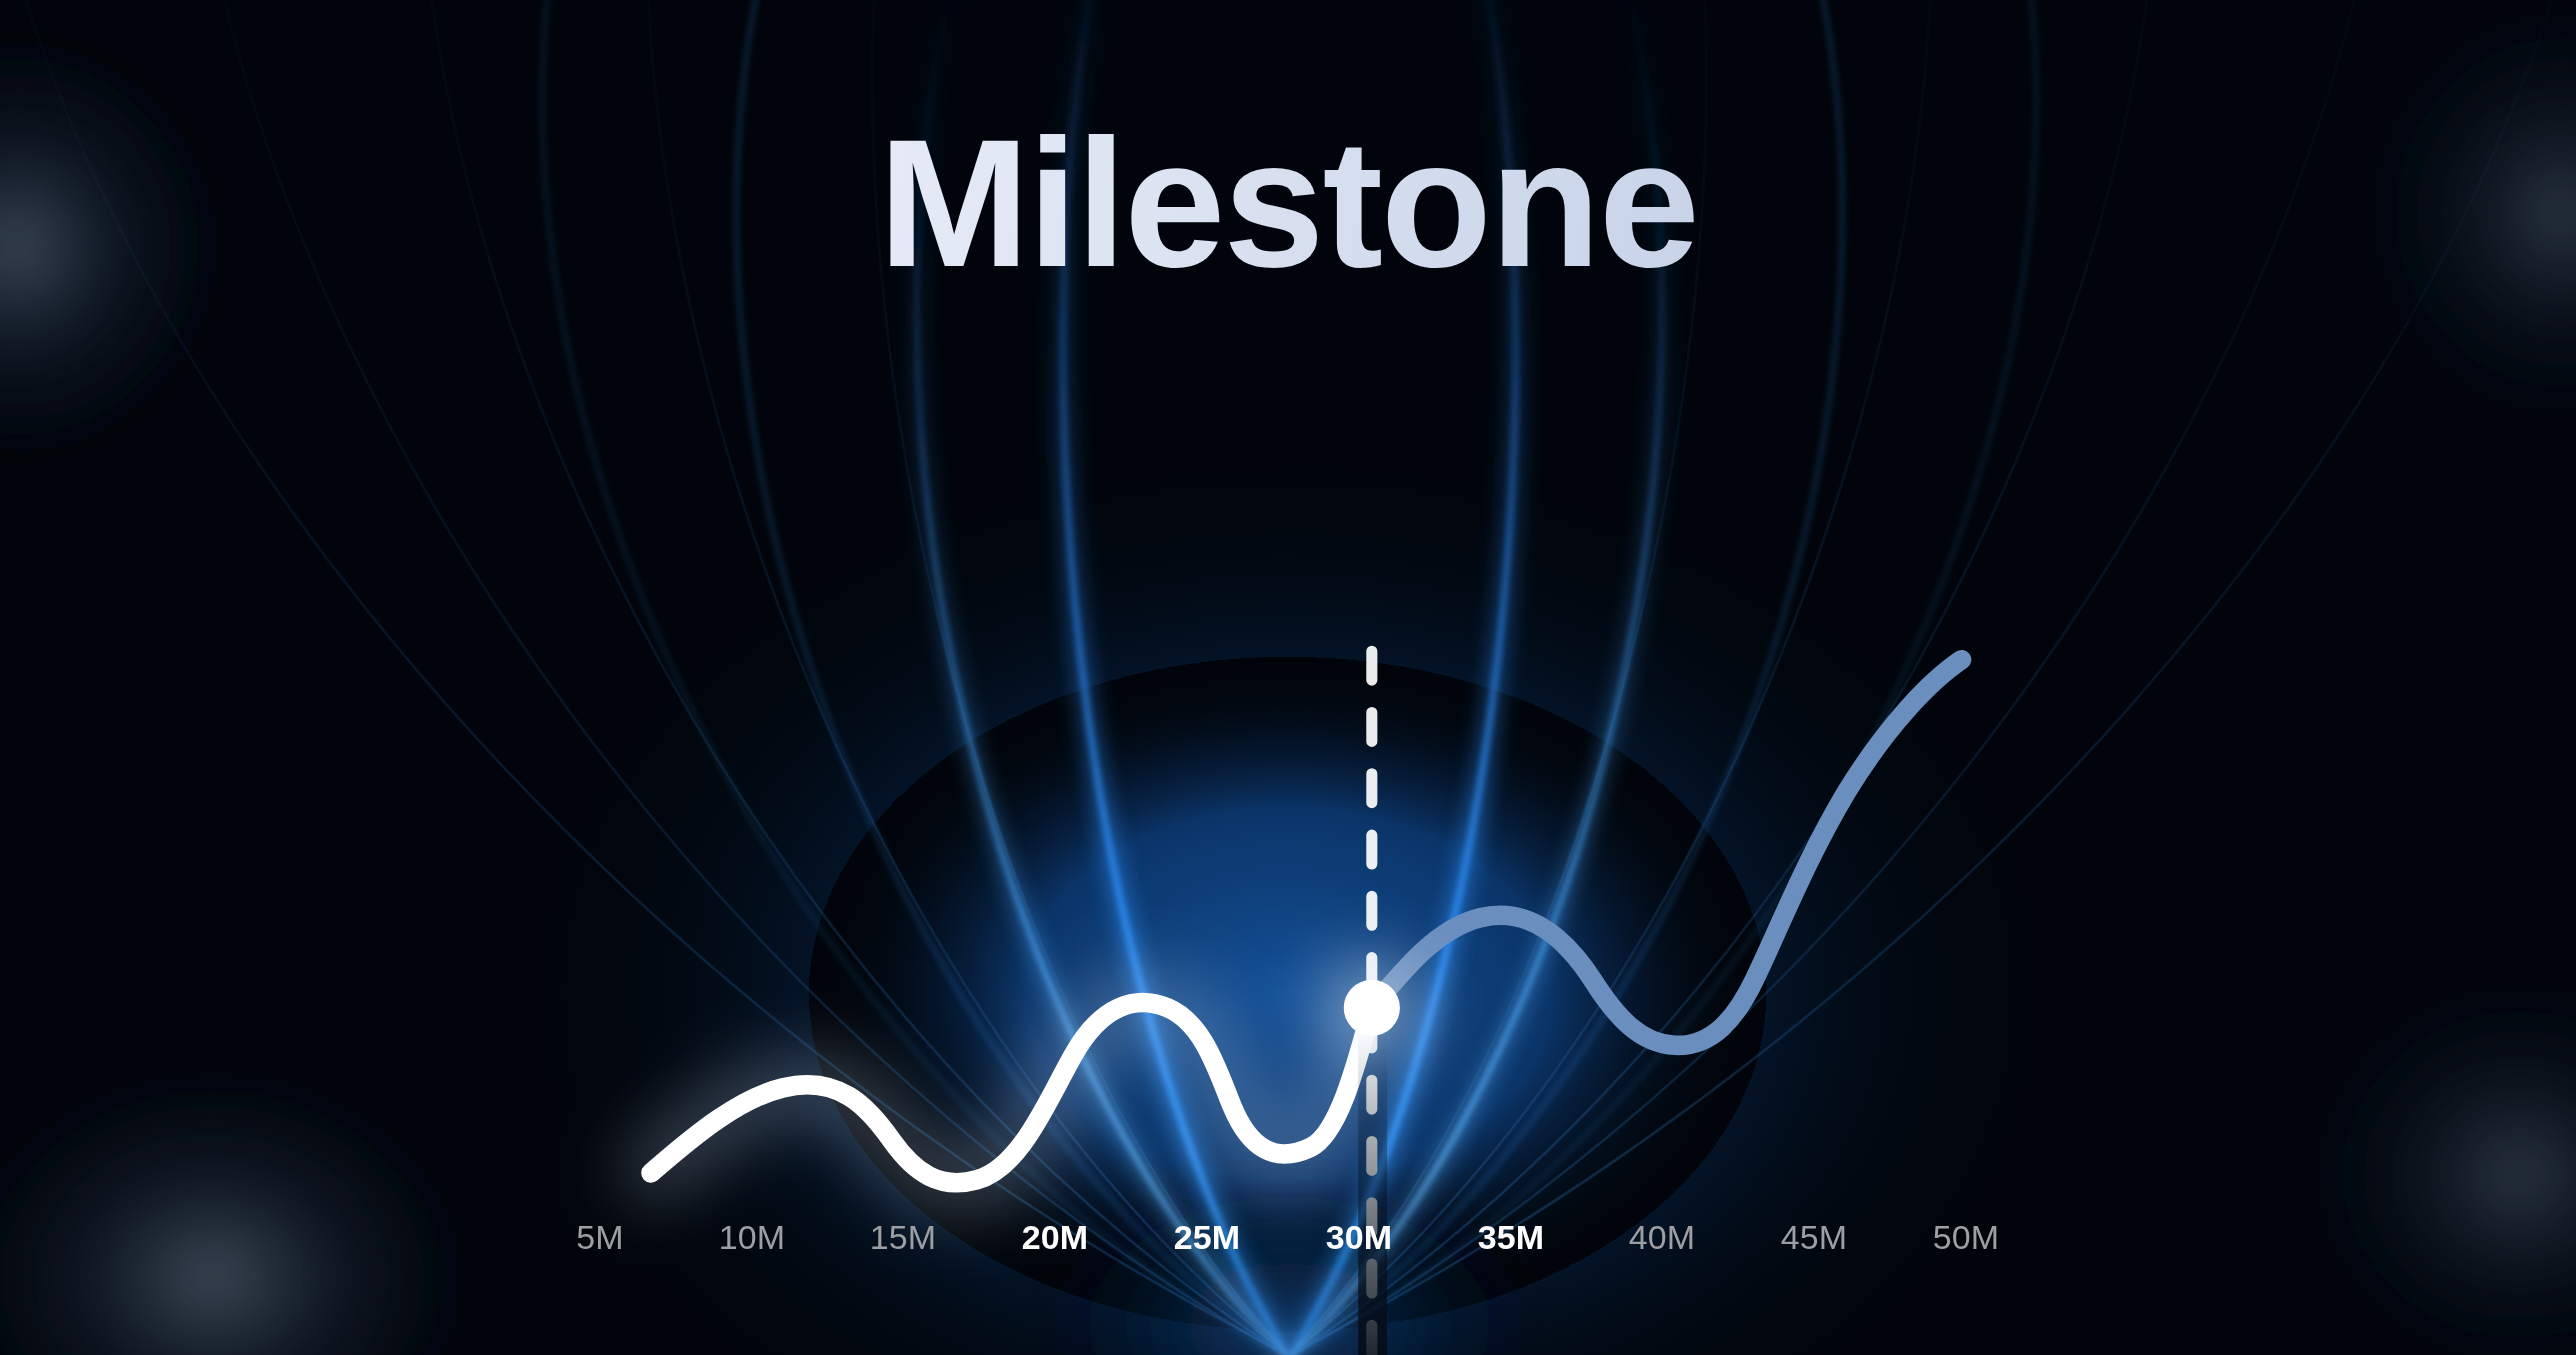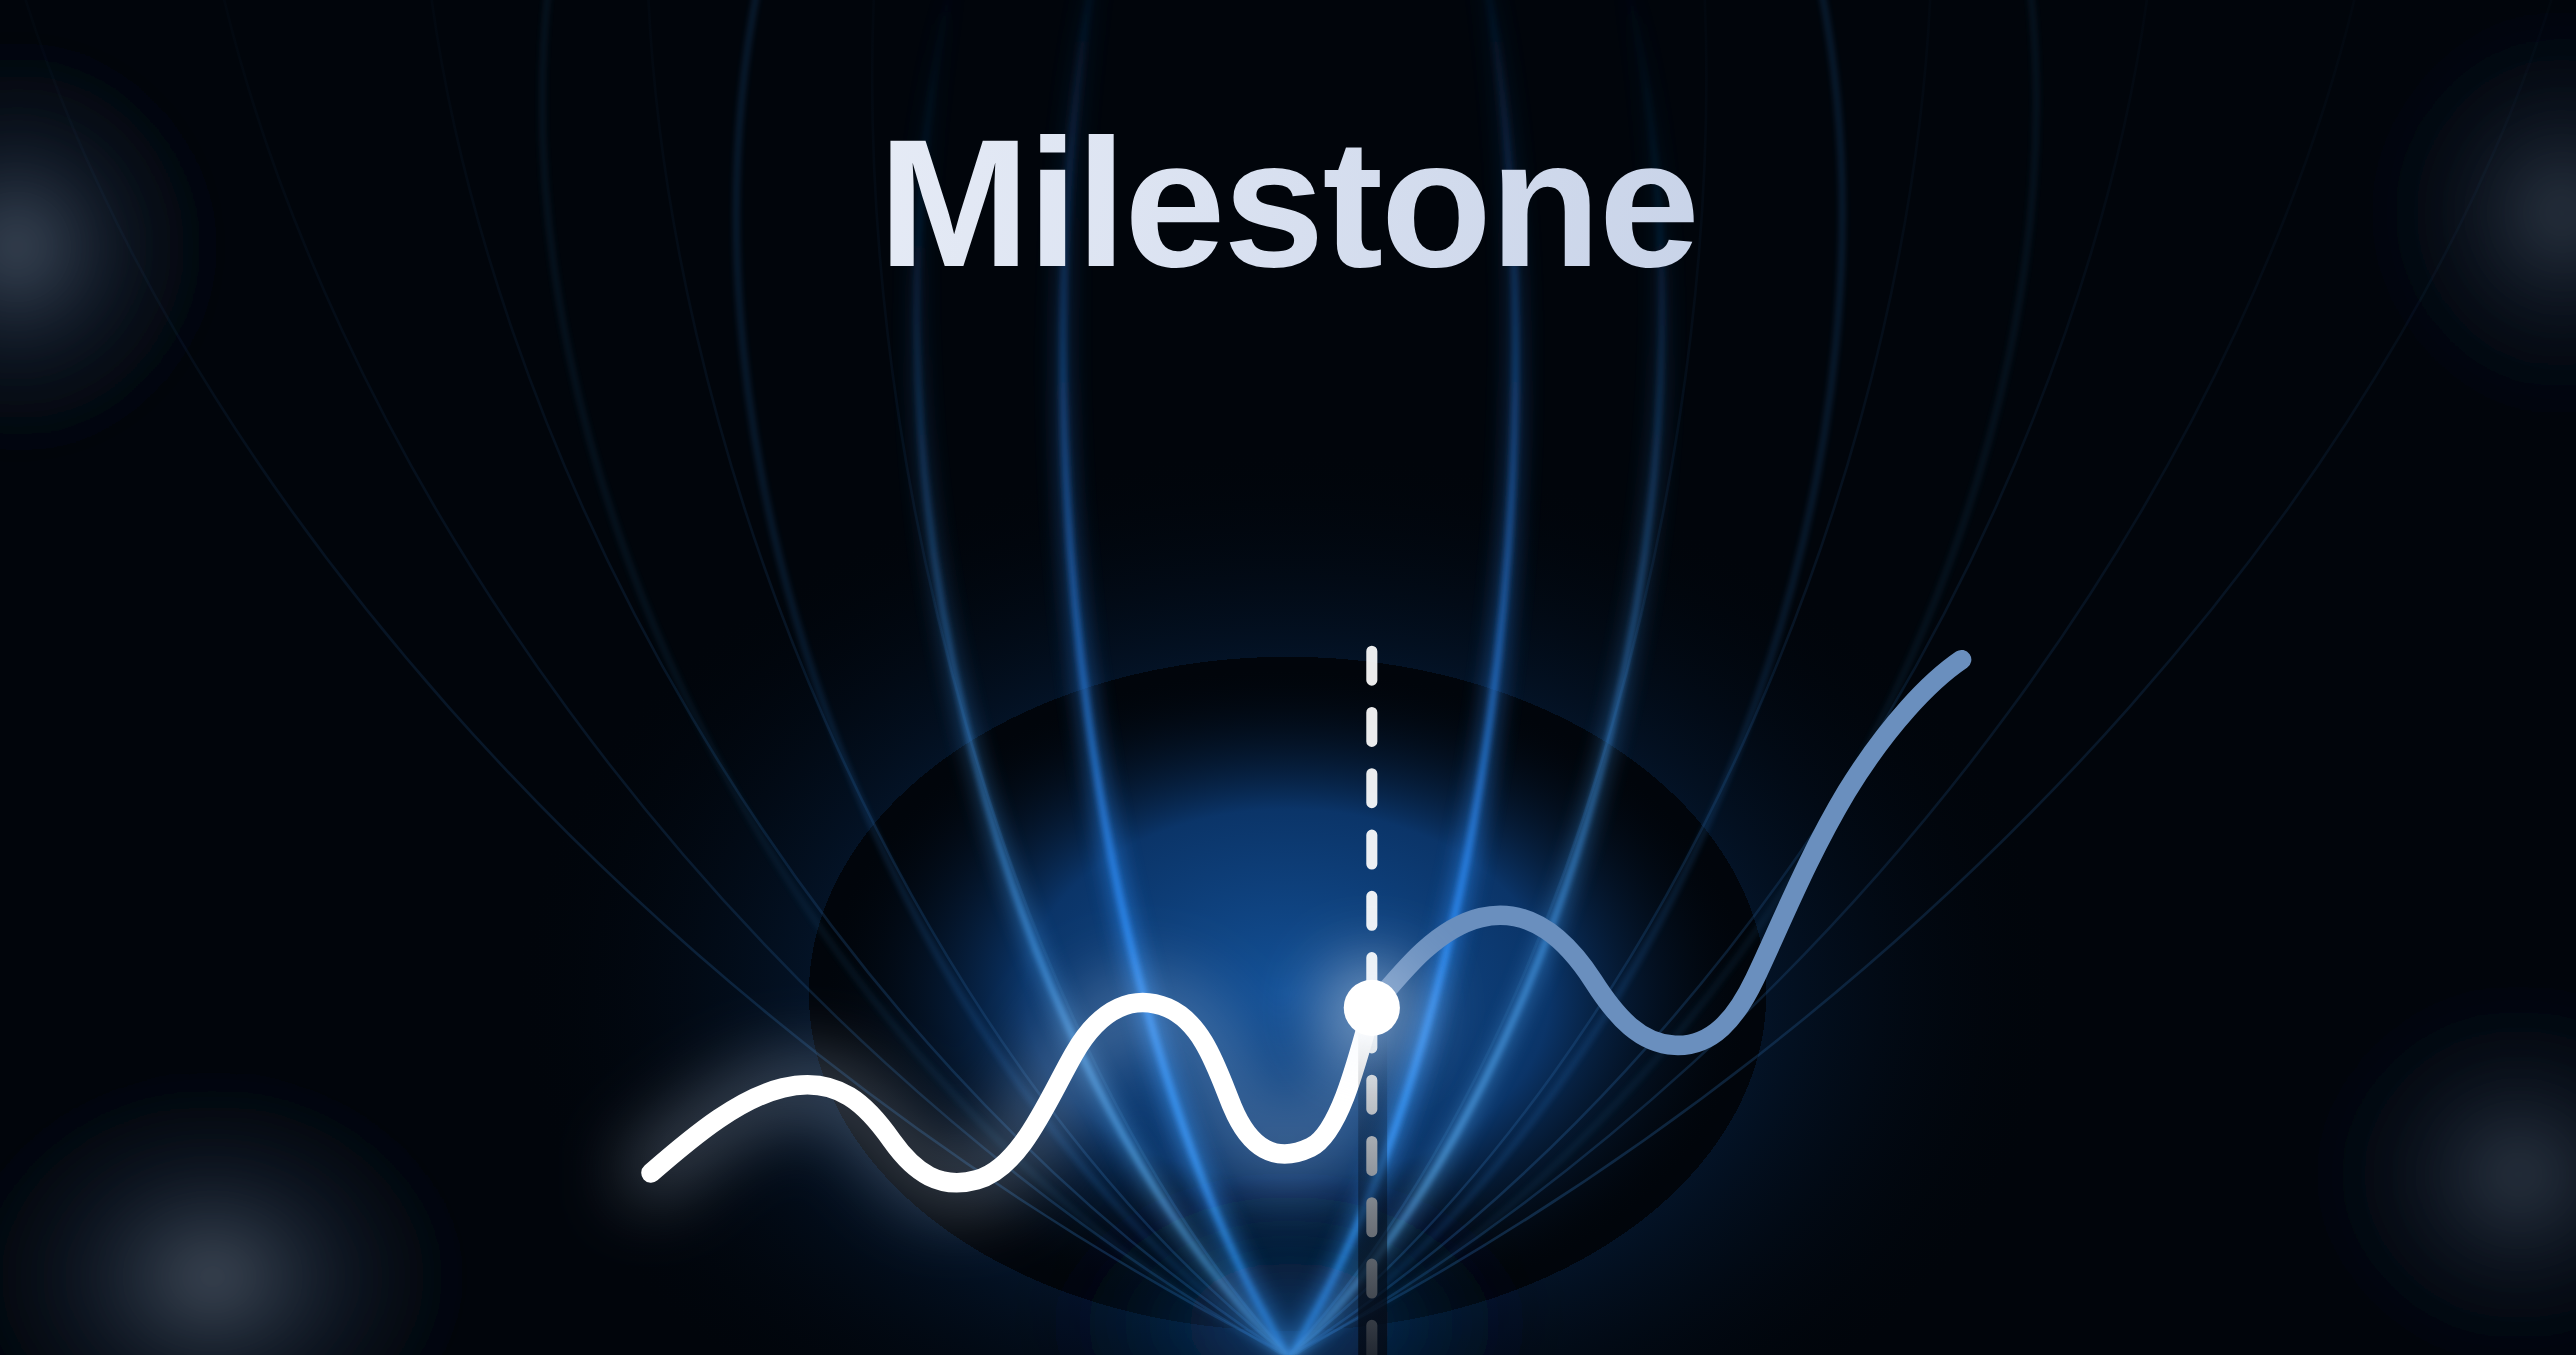--- a/index.html
+++ b/index.html
@@ -241,15 +241,28 @@
         <stop offset="0%" stop-color="#040b16" stop-opacity="0"></stop>
         <stop offset="55%" stop-color="#040b16" stop-opacity="0.50"></stop>
         <stop offset="100%" stop-color="#040b16" stop-opacity="0.88"></stop>
       </linearGradient>
     </defs>
 
     <circle cx="1612" cy="1184" r="56" fill="#e8f2ff" opacity="0.42" filter="url(#dotHalo)"></circle>
     <circle cx="1612" cy="1184" r="33" fill="#ffffff"></circle>
   </svg>
 
+  <div class="axis">
+
+  <div class="tick dim" style="left: 600px;">5M</div>
+      <div class="tick dim" style="left: 752px;">10M</div>
+      <div class="tick dim" style="left: 903px;">15M</div>
+      <div class="tick hot" style="left: 1055px;">20M</div>
+      <div class="tick hot" style="left: 1207px;">25M</div>
+      <div class="tick hot" style="left: 1359px;">30M</div>
+      <div class="tick hot" style="left: 1511px;">35M</div>
+      <div class="tick dim" style="left: 1662px;">40M</div>
+      <div class="tick dim" style="left: 1814px;">45M</div>
+      <div class="tick dim" style="left: 1966px;">50M</div>
+    </div>
 
 </div>
 
 
 </body></html>

